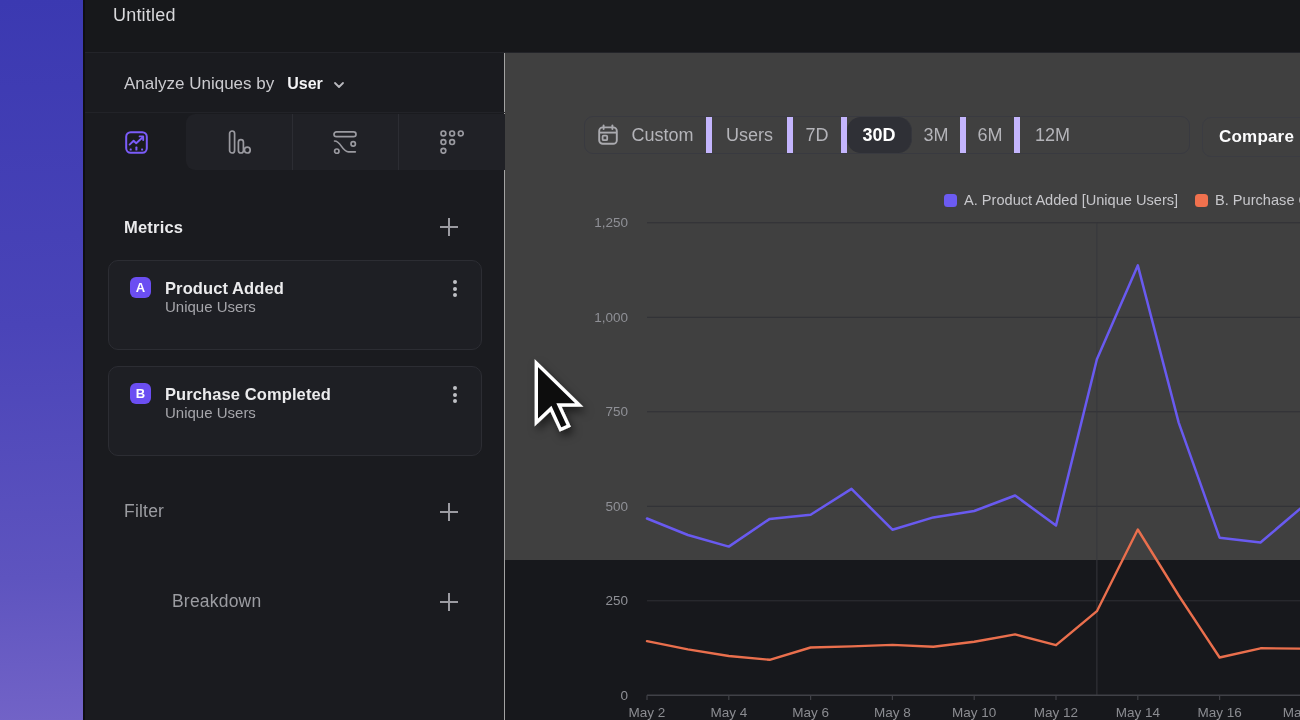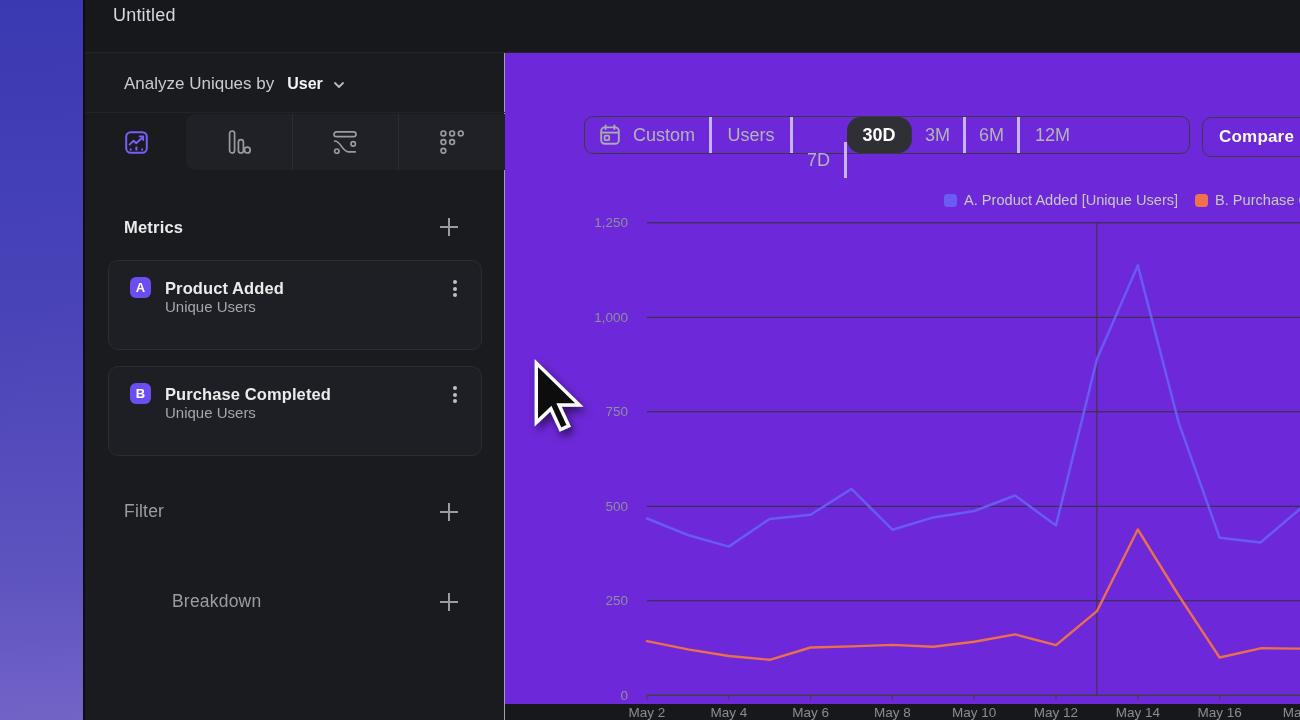--- a/index.html
+++ b/index.html
@@ -6,21 +6,21 @@
   html,body { width:1300px; height:720px; overflow:hidden; background:#17181c; font-family:"Liberation Sans", sans-serif; }
   .abs { position:absolute; }
   #stage { position:relative; width:1300px; height:720px; will-change:transform; }
 
   
   #strip { left:0; top:0; width:85px; height:720px;
     background:linear-gradient(178deg, #3b39b1 0%, #4a44b8 45%, #5e54bf 80%, #7263c7 100%); }
   #strip:after { content:""; position:absolute; right:0; top:0; width:2px; height:720px; background:#0e0e12; }
 
   
-  #app { left:85px; top:0; width:1215px; height:704px; background:#6d28d9; }
+  #app { left:85px; top:0; width:1215px; height:560px; background:#404040; }
 
   
   #topbar { left:0; top:0; width:1215px; height:53px; background:#17181b; border-bottom:1px solid #232429; }
   #untitled { left:28px; top:5px; font-size:18px; color:#d8d8db; letter-spacing:0.2px; }
 
   
   #panel { left:0; top:53px; width:420px; height:667px; background:#1a1b1f; border-right:1px solid #a3a3a3; }
   #analyzeRow { left:0; top:0; width:420px; height:60px; border-bottom:1px solid #222328; }
   #analyzeTxt { left:39px; top:21px; font-size:17px; color:#cbcbcf; }
   #analyzeTxt b { color:#f4f4f6; font-weight:700; font-size:16px; margin-left:13px; }
@@ -41,21 +41,21 @@
   .badge { position:absolute; left:21px; top:16px; width:21px; height:21px; border-radius:6px; background:#6b4ef2;
     color:#fff; font-size:13px; font-weight:700; text-align:center; line-height:21px; }
   .ctitle { position:absolute; left:56px; top:18px; font-size:16.5px; font-weight:700; color:#ebebed; letter-spacing:0.1px; }
   .csub { position:absolute; left:56px; top:37px; font-size:15px; color:#a5a5aa; }
   .kebab { position:absolute; left:344px; top:19px; width:4.2px; }
   .kebab i { position:absolute; left:0; width:4.2px; height:4.2px; border-radius:50%; background:#bfc0c4; }
 
   
   #segbar { left:584px; top:116px; width:606px; height:38px; border:1px solid #393a40; border-radius:9px; display:flex; }
   .seg { height:36px; display:flex; align-items:center; justify-content:center; color:#b4b4b9; font-size:18px;
-    border-right:3px solid #c4b5fd; }
+    border-right:6px solid #c4b5fd; }
   .seg:last-child { border-right:none; }
   .seg.active { background:#2f3036; color:#ffffff; font-weight:700; border-radius:14px; border-right:1px solid #35363c; }
   #compare { top:117px; width:122px; height:40px; border:1px solid #3b3c42; border-radius:9px;
     color:#fcfcfd; font-size:17px; font-weight:700; display:flex; align-items:center; padding-left:16px; letter-spacing:0.2px; }
 
   
   .sw { position:absolute; top:194px; width:13px; height:13px; border-radius:3.5px; }
   .legtxt { position:absolute; top:191.5px; font-size:14.6px; color:#c7c7cb; white-space:nowrap; line-height:17px; }
 
   svg text { font-family:"Liberation Sans", sans-serif; }
@@ -152,21 +152,21 @@
       <div class="seg" style="width:127px;">
         <svg width="22" height="22" viewBox="0 0 22 22" style="margin-right:12px">
           <rect x="2.2" y="3.4" width="17.6" height="16.4" rx="3.6" fill="none" stroke="#aaaaaf" stroke-width="1.9"></rect>
           <line x1="2.2" y1="8.6" x2="19.8" y2="8.6" stroke="#aaaaaf" stroke-width="1.9"></line>
           <line x1="6.6" y1="1.4" x2="6.6" y2="5" stroke="#aaaaaf" stroke-width="1.9" stroke-linecap="round"></line>
           <line x1="15.4" y1="1.4" x2="15.4" y2="5" stroke="#aaaaaf" stroke-width="1.9" stroke-linecap="round"></line>
           <rect x="5.6" y="11.6" width="4.6" height="4.6" rx="1" fill="none" stroke="#aaaaaf" stroke-width="1.8"></rect>
         </svg>
         Custom</div>
       <div class="seg" style="width:81px;">Users</div>
-      <div class="seg" style="width:54px;margin-top:25px;">7D</div>
+      <div class="seg" style="width:54px;">7D</div>
       <div class="seg active" style="width:65px;">30D</div>
       <div class="seg" style="width:54px;">3M</div>
       <div class="seg" style="width:54px;">6M</div>
       <div class="seg" style="width:65px;">12M</div>
     </div>
     <div id="compare" class="abs" style="left:1117px;">Compare</div>
 
     <div class="sw abs" style="left:859px; background:#6c5bf2;"></div>
     <div class="legtxt abs" style="left:879px;">A. Product Added [Unique Users]</div>
     <div class="sw abs" style="left:1110px; background:#f0714e;"></div>

